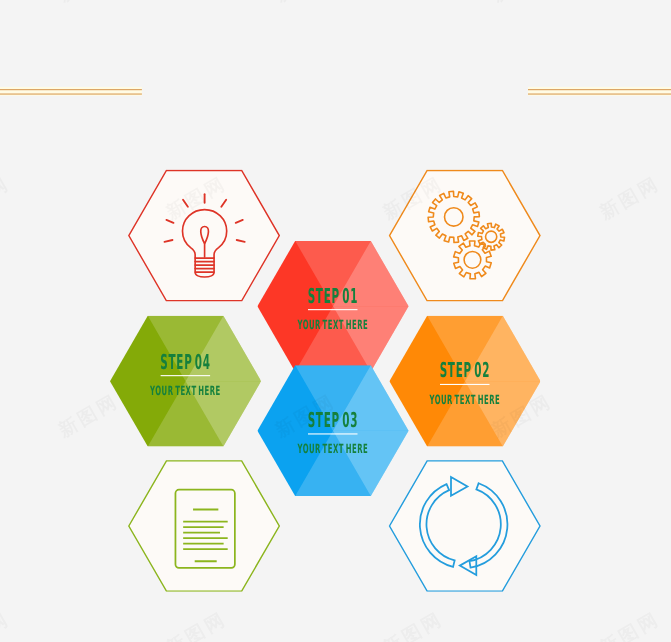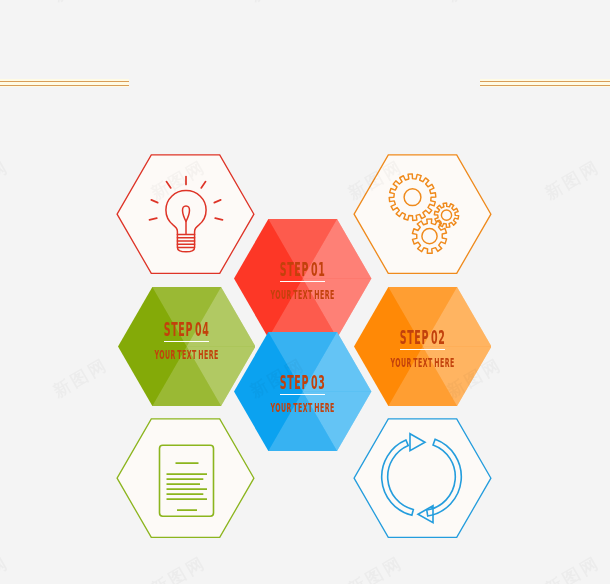--- a/index.html
+++ b/index.html
@@ -5,21 +5,21 @@
 <style>
   html,body{margin:0;padding:0;}
   body{width:610px;height:584px;background:#f4f4f4;overflow:hidden;
        font-family:"DejaVu Sans Condensed","DejaVu Sans",sans-serif;
        -webkit-font-smoothing:antialiased;}
   #stage{position:relative;width:610px;height:584px;background:#f4f4f4;}
   .hex{position:absolute;}
   .hex svg{display:block;}
   .lbl{position:absolute;left:0;top:3px;width:100%;height:100%;
        display:flex;flex-direction:column;align-items:center;justify-content:center;
-       color:#c2410c;pointer-events:none;}
+       color:#15803d;pointer-events:none;}
   .t1{font-weight:700;font-size:18.6px;letter-spacing:1.2px;word-spacing:-3.4px;
       transform:scaleX(.565);line-height:1;white-space:nowrap;}
   .rule{height:1.7px;background:#fff;width:45px;margin:1px 0 8px;}
   .t2{font-weight:700;font-size:11.6px;letter-spacing:0.75px;word-spacing:-1.8px;
       transform:scaleX(.60);line-height:1;white-space:nowrap;}
   .deco{position:absolute;background:#d99d58;}
   #wm-layer{position:absolute;inset:0;pointer-events:none;overflow:hidden;}
   .wm{position:absolute;color:#000;white-space:nowrap;letter-spacing:3px;
       font-weight:700;transform-origin:0 0;}
 </style>
@@ -71,21 +71,21 @@
           <polygon points="103.05,0.00 137.40,59.50 68.7,59.49594523999093" fill="#ffffff" opacity="0.37"></polygon>
           <polygon points="137.40,59.50 103.05,118.99 68.7,59.49594523999093" fill="#ffffff" opacity="0.37"></polygon>
           <polygon points="103.05,118.99 34.35,118.99 68.7,59.49594523999093" fill="#ffffff" opacity="0.18"></polygon>
         </svg>
         <div class="lbl">
           <div class="t1">STEP 03</div>
           <div class="rule"></div>
           <div class="t2">YOUR TEXT HERE</div>
         </div>
       </div>
-      <div class="hex" style="left: 118px; top: 287.004px; width: 137.4px; height: 103px;">
+      <div class="hex" style="left: 100px; top: 287.004px; width: 137.4px; height: 103px;">
         <svg width="137.4" height="118.99189047998186" viewBox="0 0 137.4 118.99189047998186">
           <polygon points="0.00,59.50 34.35,0.00 103.05,0.00 137.40,59.50 103.05,118.99 34.35,118.99" fill="#84aa08"></polygon>
           <polygon points="34.35,0.00 103.05,0.00 68.7,59.49594523999093" fill="#ffffff" opacity="0.18"></polygon>
           <polygon points="103.05,0.00 137.40,59.50 68.7,59.49594523999093" fill="#ffffff" opacity="0.37"></polygon>
           <polygon points="137.40,59.50 103.05,118.99 68.7,59.49594523999093" fill="#ffffff" opacity="0.37"></polygon>
           <polygon points="103.05,118.99 34.35,118.99 68.7,59.49594523999093" fill="#ffffff" opacity="0.18"></polygon>
         </svg>
         <div class="lbl">
           <div class="t1">STEP 04</div>
           <div class="rule"></div>

